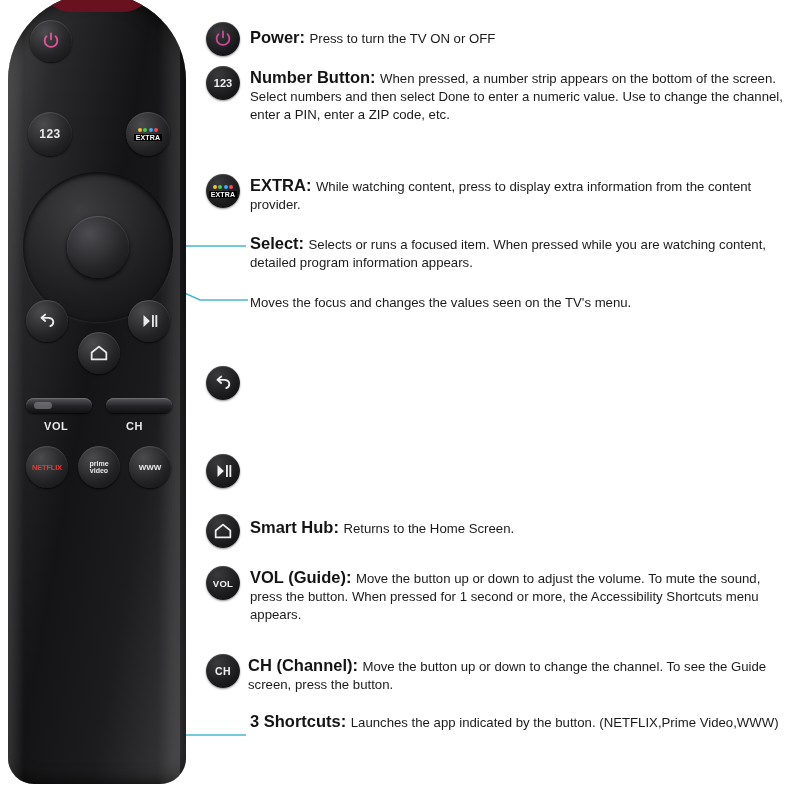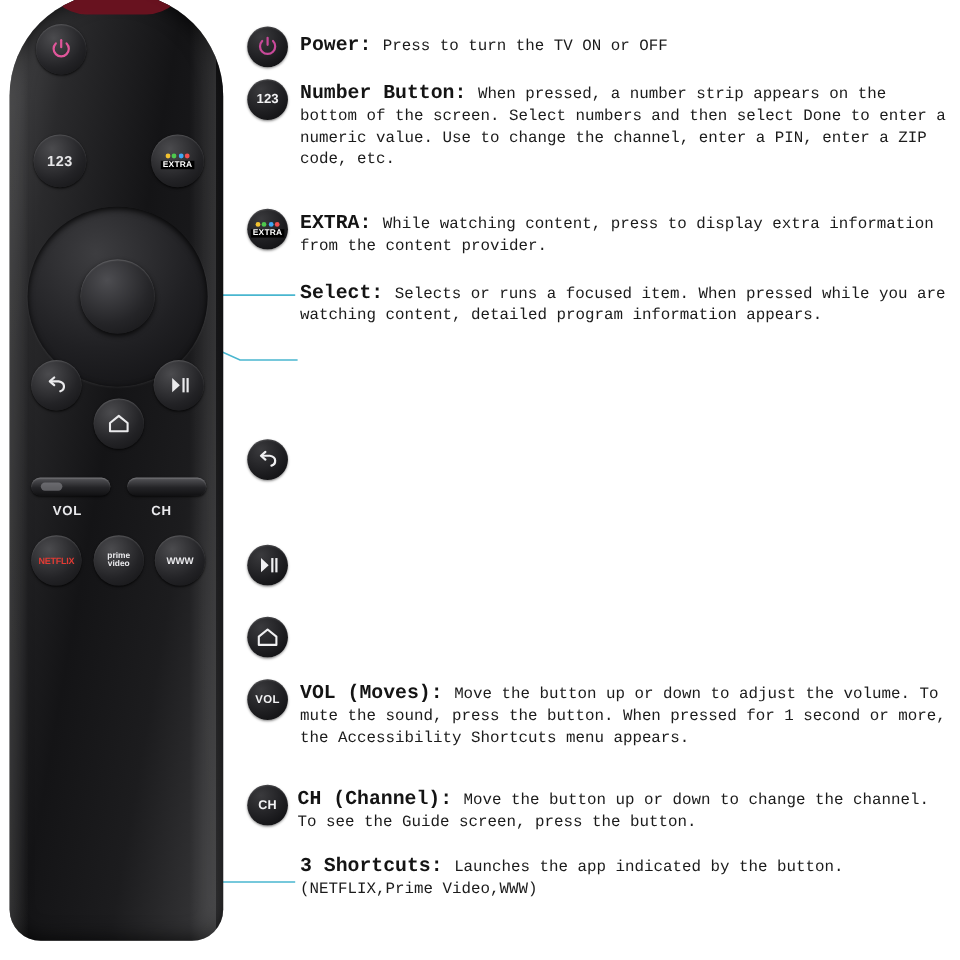--- a/index.html
+++ b/index.html
@@ -118,21 +118,21 @@
     display: flex; align-items: center; justify-content: center;
     color: #f2f2f4;
   }
   .icon-badge.small-text { font-size: 11px; font-weight: bold; }
   .icon-badge.vol-text { font-size: 9.5px; font-weight: bold; letter-spacing: .3px; }
   .icon-badge.ch-text  { font-size: 10.5px; font-weight: bold; letter-spacing: .3px; }
   .icon-badge.extra { flex-direction: column; }
 
   
   .row { position: absolute; }
-  .row p { margin: 0; font-family: Liberation Mono, monospace; }
+  .row p { margin: 0; }
   .inline-head { font-size: 16.5px; font-weight: bold; color: #141414; }
   .inline-body { font-size: 13.2px; color: #1b1b1b; }
 
   
   svg.leaders { position: absolute; left: 0; top: 0; width: 800px; height: 800px; pointer-events: none; }
 </style>
 </head>
 <body>
 
 <div id="stage">
@@ -253,20 +253,21 @@
     <p><span class="inline-head">EXTRA:</span>
        <span class="inline-body">While watching content, press to display extra information from the content provider.</span></p>
   </div>
 
   <div class="row" style="left:250px; top:234px; width:540px;">
     <p><span class="inline-head">Select:</span>
        <span class="inline-body">Selects or runs a focused item. When pressed while you are watching content, detailed program information appears.</span></p>
   </div>
 
   <div class="row" style="left:250px; top:290px; width:540px;">
+    <p style="margin-top:3px;"><span class="inline-body">Moves the focus and changes the values seen on the TV's menu.</span></p>
   </div>
 
   <div class="icon-badge" style="left:206px; top:366px;">
     <svg width="22" height="22" viewBox="0 0 24 24">
       <path d="M15.5 17.5 C20 16 20.5 9.5 14 8.5 L7 8.5" stroke="#f0f0f2" stroke-width="2" fill="none" stroke-linecap="round"></path>
       <path d="M10 5 L6 8.5 L10 12" stroke="#f0f0f2" stroke-width="2" fill="none" stroke-linecap="round" stroke-linejoin="round"></path>
     </svg>
   </div>
 
   <div class="icon-badge" style="left:206px; top:454px;">
@@ -275,26 +276,30 @@
       <rect x="15.3" y="5.5" width="2" height="13" fill="#f0f0f2"></rect>
       <rect x="19" y="5.5" width="2" height="13" fill="#f0f0f2"></rect>
     </svg>
   </div>
 
   <div class="icon-badge" style="left:206px; top:514px;">
     <svg width="22" height="22" viewBox="0 0 24 24">
       <path d="M4 11.5 L12 5 L20 11.5 L20 19 L4 19 Z" stroke="#f0f0f2" stroke-width="1.9" fill="none" stroke-linejoin="round"></path>
     </svg>
   </div>
+  <div class="row" style="left:250px; top:518px; width:540px;">
+    <p><span class="inline-head">Smart Hub:</span>
+       <span class="inline-body">Returns to the Home Screen.</span></p>
+  </div>
 
   <div class="icon-badge vol-text" style="left:206px; top:566px;">
     <span>VOL</span>
   </div>
   <div class="row" style="left:250px; top:568px; width:545px;">
-    <p><span class="inline-head">VOL (Moves):</span>
+    <p><span class="inline-head">VOL (Guide):</span>
        <span class="inline-body">Move the button up or down to adjust the volume. To mute the sound, press the button. When pressed for 1 second or more, the Accessibility Shortcuts menu appears.</span></p>
   </div>
 
   <div class="icon-badge ch-text" style="left:206px; top:654px;">
     <span>CH</span>
   </div>
   <div class="row" style="left:248px; top:656px; width:545px;">
     <p><span class="inline-head">CH (Channel):</span>
        <span class="inline-body">Move the button up or down to change the channel. To see the Guide screen, press the button.</span></p>
   </div>

